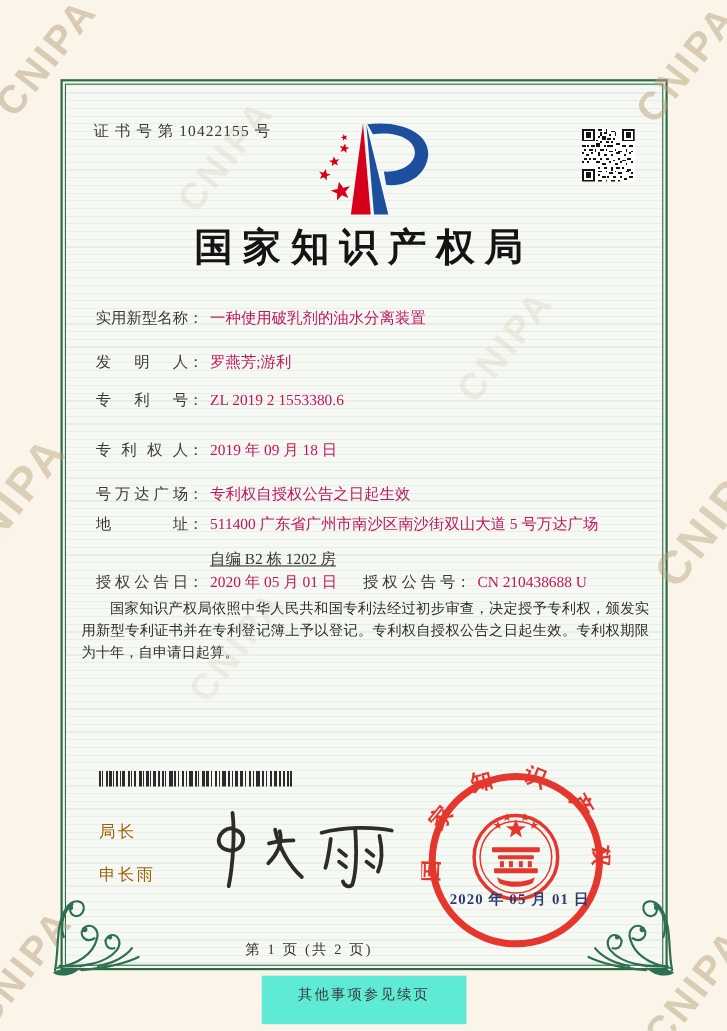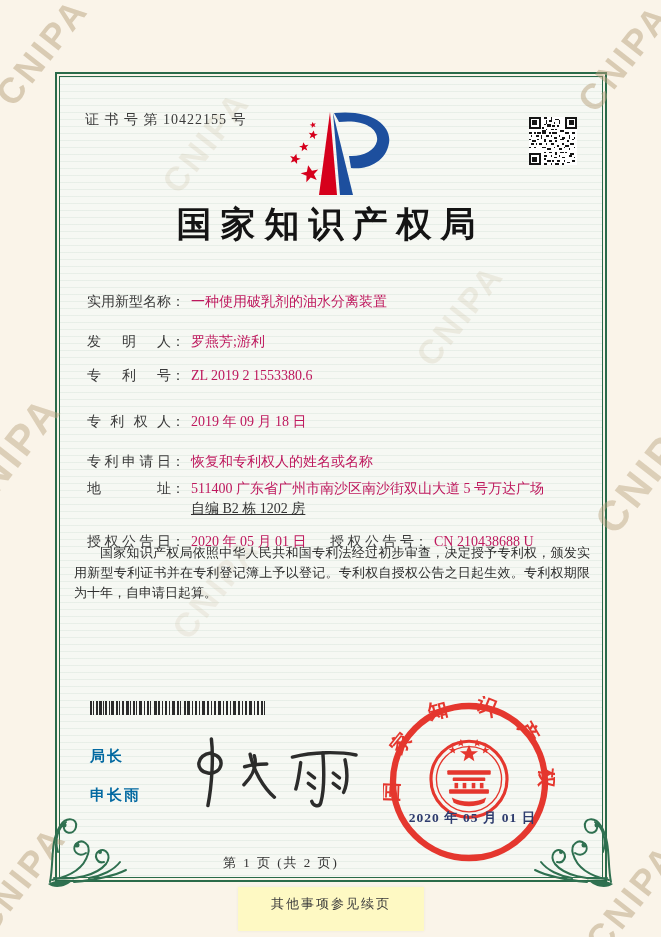--- a/index.html
+++ b/index.html
@@ -45,45 +45,45 @@
   }
   .logo{position:absolute;left:285px;top:110px;width:112px;height:92px;}
   .qr{position:absolute;left:529px;top:117px;width:48px;height:48px;background:#fff;}
   .title{
     position:absolute;left:0;top:201px;width:661px;
     text-align:center;font-size:35px;font-weight:bold;color:#141414;
     letter-spacing:9px;
   }
   .fields{position:absolute;left:87px;top:0;width:520px;font-size:14px;color:#333;}
   .frow{position:absolute;left:0;white-space:nowrap;}
-  .flabel{display:inline-block;width:84px;text-align:justify;text-align-last:justify;color:#3a3a3a;margin-top:12px;}
+  .flabel{display:inline-block;width:84px;text-align:justify;text-align-last:justify;color:#3a3a3a;}
   .fsep{display:inline-block;margin-right:6px;color:#3a3a3a;}
   .fval{color:#be185d;}
   .addr2{position:absolute;left:104px;white-space:nowrap;text-decoration:underline;}
   .grant2{position:absolute;left:243px;top:0;white-space:nowrap;}
   .body-text{
     position:absolute;left:74px;top:543px;width:516px;
     font-size:13px;line-height:20px;color:#2d2d2d;text-align:justify;
   }
   .body-text p{margin:0;text-indent:2em;}
   .barcode{position:absolute;left:90px;top:701px;width:176px;height:14px;}
-  .signer{position:absolute;left:90px;font-size:15px;color:#0369a1;letter-spacing:2px;font-weight:bold;}
+  .signer{position:absolute;left:90px;font-size:15px;color:#a16207;letter-spacing:2px;}
   .signature{position:absolute;left:183px;top:731px;width:180px;height:84px;}
   .seal{position:absolute;left:383px;top:696px;width:172px;height:172px;opacity:.92;mix-blend-mode:multiply;z-index:4;}
   .seal-date{
     position:absolute;left:400px;top:809px;width:145px;text-align:center;
     font-size:13.5px;color:#2e3c6e;letter-spacing:1px;z-index:5;font-weight:bold;
   }
   .page-footer{
     position:absolute;left:0;top:854px;width:562px;text-align:center;
     font-size:13px;color:#333;letter-spacing:2px;
   }
   .tab{
     position:absolute;left:238px;top:887px;width:186px;height:44px;
-    background:#fef9c3;z-index:2;text-align:center;
+    background:#5eead4;z-index:2;text-align:center;
     box-shadow:0 0 3px rgba(0,0,0,0.06);
   }
   .tab-text{margin-top:8px;font-size:13px;color:#3c3c3c;letter-spacing:2px;}
   .flourish{position:absolute;width:95px;height:95px;z-index:3;}
 </style>
 </head>
 <body>
 
 <span class="wm" style="left:42px;top:52px;font-size:36px;opacity:.5">CNIPA</span>
 <span class="wm" style="left:624px;top:58px;font-size:36px;opacity:.5">CNIPA</span>
@@ -192,21 +192,21 @@
     <div class="frow" style="top:321px">
       <span class="flabel">发明人</span><span class="fsep">：</span><span class="fval">罗燕芳;游利</span>
     </div>
     <div class="frow" style="top:355px">
       <span class="flabel">专利号</span><span class="fsep">：</span><span class="fval">ZL 2019 2 1553380.6</span>
     </div>
     <div class="frow" style="top:401px">
       <span class="flabel">专利权人</span><span class="fsep">：</span><span class="fval">2019 年 09 月 18 日</span>
     </div>
     <div class="frow" style="top:441px">
-      <span class="flabel">专利申请日</span><span class="fsep">：</span><span class="fval">恢复和专利权人的姓名或名称</span>
+      <span class="flabel">号万达广场</span><span class="fsep">：</span><span class="fval">专利权自授权公告之日起生效</span>
     </div>
     <div class="frow" style="top:468px">
       <span class="flabel">地址</span><span class="fsep">：</span><span class="fval">511400 广东省广州市南沙区南沙街双山大道 5 号万达广场</span>
     </div>
     <div class="addr2" style="top:500px">自编 B2 栋 1202 房</div>
     <div class="frow" style="top:521px">
       <span class="flabel">授权公告日</span><span class="fsep">：</span><span class="fval">2020 年 05 月 01 日</span>
       <span class="grant2">
         <span class="flabel">授权公告号</span><span class="fsep">：</span><span class="fval">CN 210438688 U</span>
       </span>

